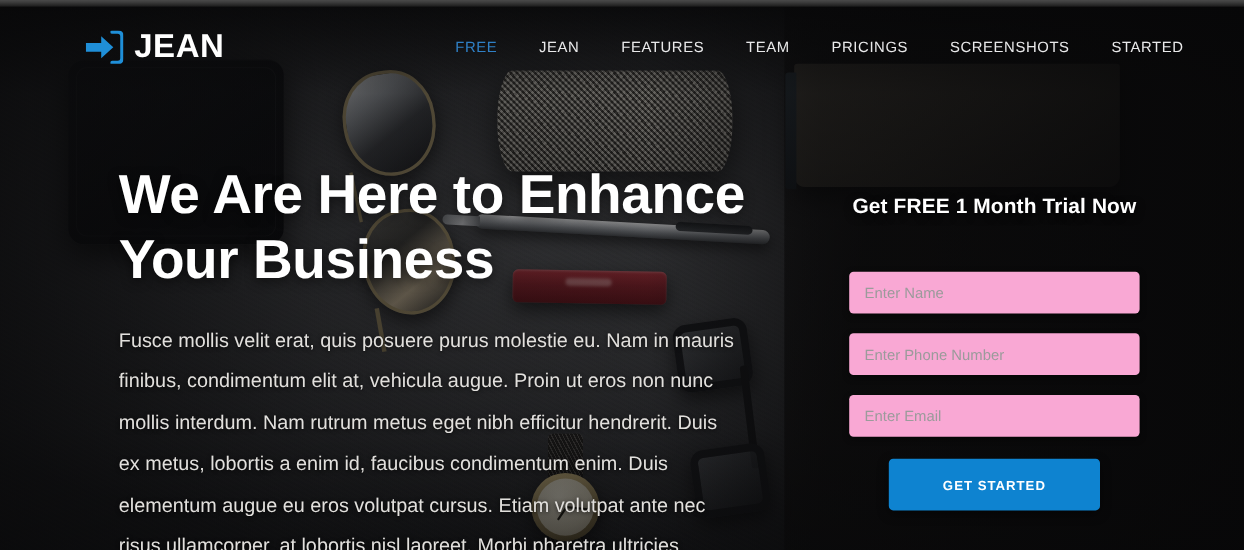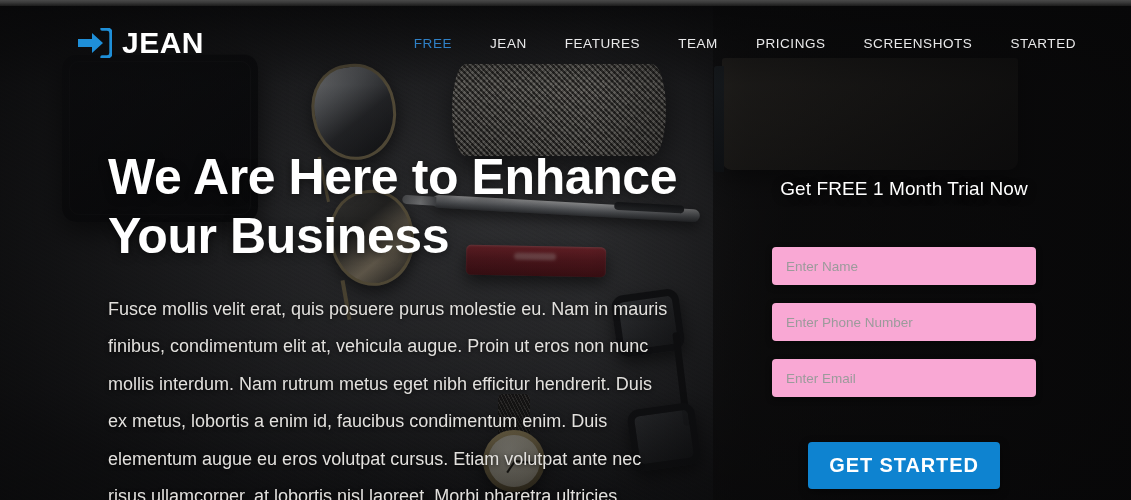--- a/index.html
+++ b/index.html
@@ -308,21 +308,21 @@
   .hero-right {
     position: absolute;
     left: 772px; top: 172px;
     width: 264px;
     z-index: 25;
     text-align: center;
   }
   .form-title {
     color: #ffffff;
     font-size: 19px;
-    font-weight: normal;
+    font-weight: bold;
     letter-spacing: .1px;
     text-shadow: 0 2px 8px rgba(0,0,0,.8);
     white-space: nowrap;
   }
   .field {
     display: block;
     width: 264px;
     height: 38px;
     margin-top: 18px;
     padding: 0 14px;
@@ -332,26 +332,26 @@
     color: #3a3a3a;
     font-size: 13.5px;
     font-family: "Liberation Sans", sans-serif;
     outline: none;
     box-shadow: 0 2px 6px rgba(0,0,0,.45);
   }
   .field:first-of-type { margin-top: 47px; }
   .field::placeholder { color: #9b9b9b; }
   .btn-start {
     width: 192px; height: 47px;
-    margin-top: 45px;
+    margin-top: 20px;
     border: none;
     border-radius: 4px;
     background: #0e83d0;
     color: #ffffff;
-    font-size: 20px;
+    font-size: 12px;
     font-weight: bold;
     letter-spacing: .9px;
     cursor: pointer;
     font-family: "Liberation Sans", sans-serif;
     box-shadow: 0 3px 10px rgba(0,0,0,.45);
   }
 </style>
 </head>
 <body>
 

